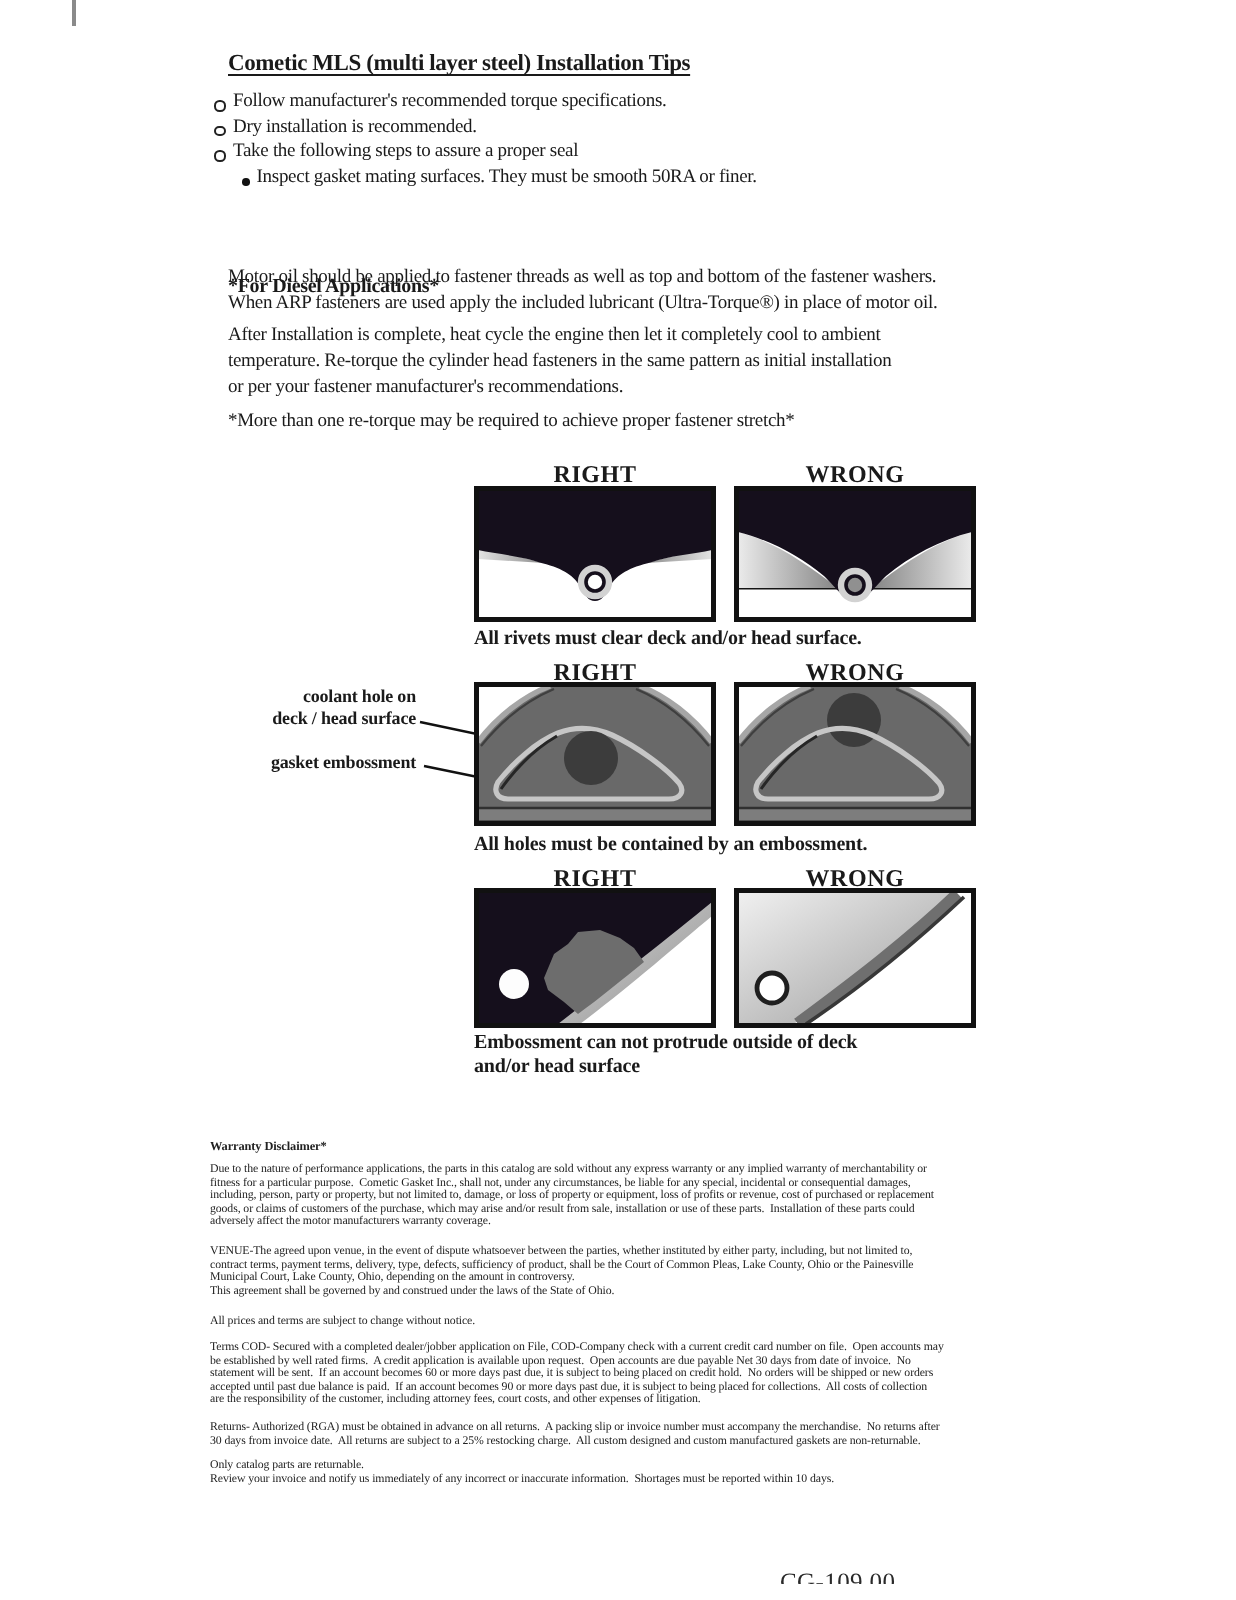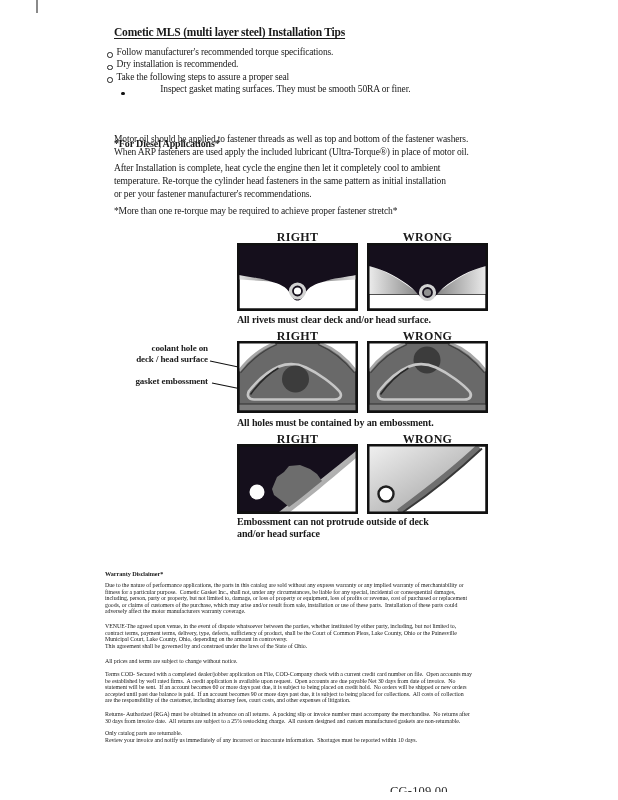--- a/index.html
+++ b/index.html
@@ -9,22 +9,22 @@
     font-family:Liberation Serif, serif; color:#1a1a1a; overflow:hidden;
   }
   .abs { position:absolute; }
   .pre { white-space:pre; }
   .crop-mark { left:36px; top:0; width:1.5px; height:13px; background:#8a8a8a; }
   .title {
     left:114px; top:26px; font-size:11.5px; font-weight:bold; letter-spacing:-0.2px;
     text-decoration:underline; text-underline-offset:2px;
   }
   .tips { left:107px; top:45px; font-size:9.5px; letter-spacing:-0.15px; }
-  .tip { display:flex; align-items:flex-end; height:12.6px; line-height:12px; }
-  .tip.sub { margin-left:14px;gap:32px; }
+  .tip { display:flex; align-items:center; height:12.6px; line-height:12px; }
+  .tip.sub { margin-left:14px; }
   .marker-o { flex:0 0 auto; width:3.5px; height:3.5px; border:1px solid #222; border-radius:50%; margin:3.2px 4px 0 0; }
   .marker-f { flex:0 0 auto; width:3.8px; height:3.8px; background:#111; border-radius:50%; margin:3.4px 3.5px 0 0; }
   .diesel-heading { left:114px; top:116px; font-size:10px; font-weight:bold; letter-spacing:-0.15px;margin-top:22px; }
   .body-par { left:114px; top:0; font-size:9.5px; line-height:12.8px; letter-spacing:-0.15px; }
   .p1 { top:133px; } .p2 { top:162px; } .note { top:205px; }
   .dhead { width:121px; text-align:center; font-size:12px; font-weight:bold; letter-spacing:0.3px; }
   .dbox { width:121px; }
   .dbox svg { display:block; }
   .caption { font-size:10px; font-weight:bold; letter-spacing:-0.1px; line-height:11.5px; }
   .cap1 { left:237px; top:314px; }

